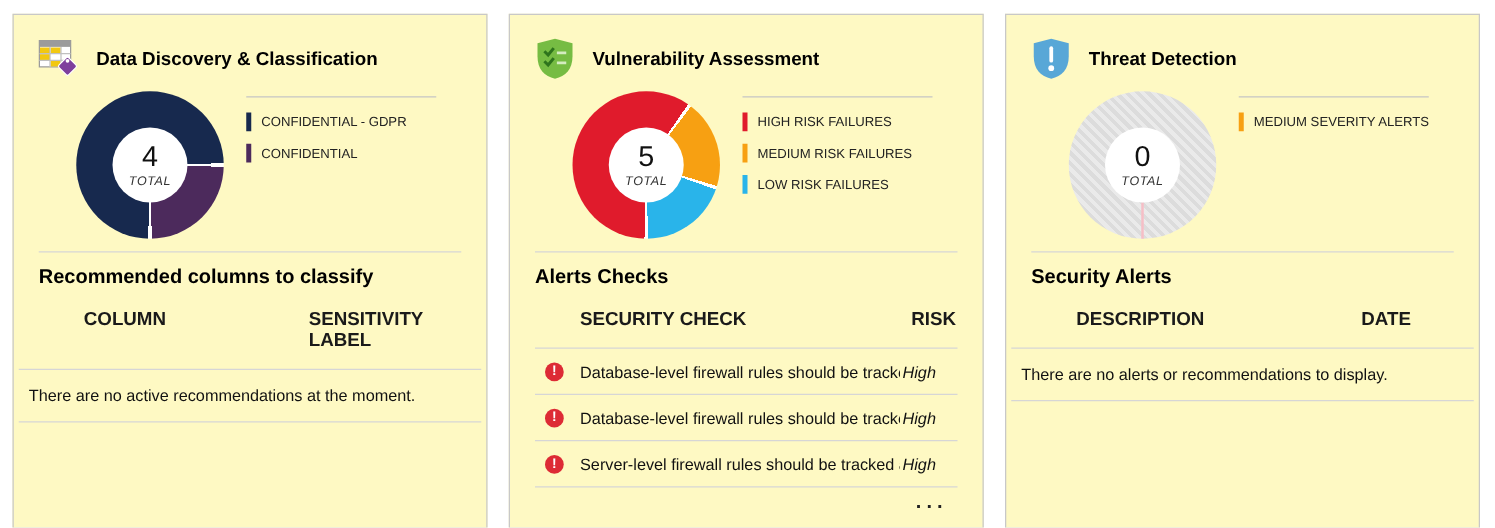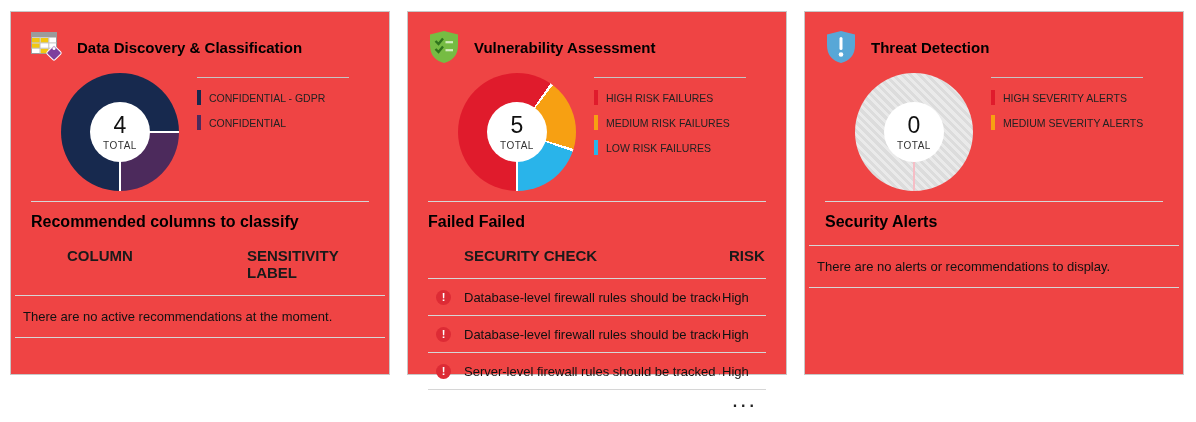--- a/index.html
+++ b/index.html
@@ -1,43 +1,43 @@
 <!DOCTYPE html>
 <html><head>
 <meta charset="utf-8">
 <style>
   html,body{margin:0;padding:0;background:#fff;}
   body{width:1196px;height:422px;font-family:"Liberation Sans",sans-serif;-webkit-font-smoothing:antialiased;}
   .cards{display:flex;gap:17px;padding:11px 9px 11px 10px;box-sizing:border-box;}
-  .card{width:380px;height:364px;background:#ef4444;border:1px solid #c8c8c8;box-sizing:border-box;position:relative;flex:0 0 auto;}
+  .card{width:380px;height:412px;background:#fef9c3;border:1px solid #c8c8c8;box-sizing:border-box;position:relative;flex:0 0 auto;}
   .card-head{display:flex;align-items:center;padding:18px 20px 0 18px;}
   .card-icon{width:36px;height:34px;display:inline-flex;align-items:center;justify-content:center;flex:0 0 auto;}
   .card-title{font-size:15px;font-weight:bold;color:#000;margin-left:12px;}
   .chart-row{display:flex;align-items:flex-start;padding-left:50px;margin-top:9px;}
   .donut{width:118px;height:118px;border-radius:50%;position:relative;flex:0 0 auto;}
   .donut.empty{background:repeating-linear-gradient(45deg,#dcdcdc 0 3px,#eaeaea 3px 6px);}
   .hole{position:absolute;top:50%;left:50%;width:60px;height:60px;margin:-30px 0 0 -30px;background:#fff;border-radius:50%;display:flex;flex-direction:column;justify-content:center;align-items:center;}
   .total-num{font-size:23px;color:#111;line-height:1;}
-  .total-lbl{font-size:10px;color:#333;letter-spacing:.5px;margin-top:3px;}
+  .total-lbl{font-size:10px;color:#333;letter-spacing:.5px;margin-top:3px;font-style:italic;}
   .zero-marker{position:absolute;bottom:0;left:50%;transform:translateX(-50%);width:2px;height:29px;background:#f6bec6;}
   .legend{margin-left:18px;margin-top:4px;width:152px;border-top:1px solid #c5c5c5;padding-top:12px;text-align:right;}
   .legend-item{display:flex;align-items:center;margin-bottom:10px;}
   .legend-bar{width:4px;height:15px;margin-right:8px;flex:0 0 auto;}
   .legend-label{font-size:10.5px;color:#222;white-space:nowrap;}
   .divider{border-top:1px solid #d6d6d6;margin:10px 20px 0;}
   .section-title{font-size:16px;font-weight:bold;color:#000;padding:0 20px;margin-top:11px;}
   .tbl-head{display:grid;font-size:15px;font-weight:bold;color:#1a1a1a;margin-top:16px;padding:0 20px 0 56px;}
   .card:nth-child(1) .tbl-head{grid-template-columns:180px 1fr;}
   .card:nth-child(2) .tbl-head{grid-template-columns:265px 1fr;}
   .card:nth-child(3) .tbl-head{grid-template-columns:228px 1fr;}
   .empty-row{margin:14px 4px 0;border-top:1px solid #d6d6d6;border-bottom:1px solid #d6d6d6;padding:13px 8px;font-size:13px;color:#111;}
   .rows{margin:14px 20px 0;border-top:1px solid #d6d6d6;}
   .vrow{display:grid;grid-template-columns:28px 1fr 46px;align-items:center;height:36px;border-bottom:1px solid #d6d6d6;font-size:13px;color:#111;padding-left:8px;cursor:pointer;}
   .vrow-text{white-space:nowrap;overflow:hidden;}
-  .vrow-risk{padding-left:2px;}
+  .vrow-risk{padding-left:2px;font-style:italic;}
   .err-icon{width:15px;height:15px;border-radius:50%;background:#dd2b35;color:#fff;font-size:11px;font-weight:bold;display:inline-flex;align-items:center;justify-content:center;line-height:1;}
   .more-row{text-align:right;padding:0 28px 0 0;font-size:16px;font-weight:bold;letter-spacing:4px;color:#222;line-height:1.5;cursor:pointer;}
 </style>
 </head>
 <body>
 
 <div class="cards" id="cards">
     <div class="card">
       <div class="card-head">
         <span class="card-icon">
@@ -112,21 +112,21 @@
             <span class="legend-bar" style="background:#f7a012"></span>
             <span class="legend-label">MEDIUM RISK FAILURES</span>
           </div>
           <div class="legend-item">
             <span class="legend-bar" style="background:#29b4ea"></span>
             <span class="legend-label">LOW RISK FAILURES</span>
           </div>
         </div>
       </div>
       <div class="divider"></div>
-      <div class="section-title">Failed Failed</div>
+      <div class="section-title">Alerts Checks</div>
       <div class="tbl-head">
         <span>SECURITY CHECK</span>
         <span>RISK</span>
       </div>
       <div class="rows">
         <div class="vrow">
           <span class="err-icon">!</span>
           <span class="vrow-text">Database-level firewall rules should be tracke...</span>
           <span class="vrow-risk">High</span>
         </div>
@@ -157,26 +157,26 @@
       <div class="chart-row">
         <div class="donut empty">
           <span class="zero-marker"></span>
           <div class="hole">
             <span class="total-num">0</span>
             <span class="total-lbl">TOTAL</span>
           </div>
         </div>
         <div class="legend">
           <div class="legend-item">
-            <span class="legend-bar" style="background:#e01b2c"></span>
-            <span class="legend-label">HIGH SEVERITY ALERTS</span>
-          </div>
-          <div class="legend-item">
             <span class="legend-bar" style="background:#f7a012"></span>
             <span class="legend-label">MEDIUM SEVERITY ALERTS</span>
           </div>
         </div>
       </div>
       <div class="divider"></div>
       <div class="section-title">Security Alerts</div>
+      <div class="tbl-head">
+        <span>DESCRIPTION</span>
+        <span>DATE</span>
+      </div>
       <div class="empty-row">There are no alerts or recommendations to display.</div>
     </div>
   </div>
 
 </body></html>

